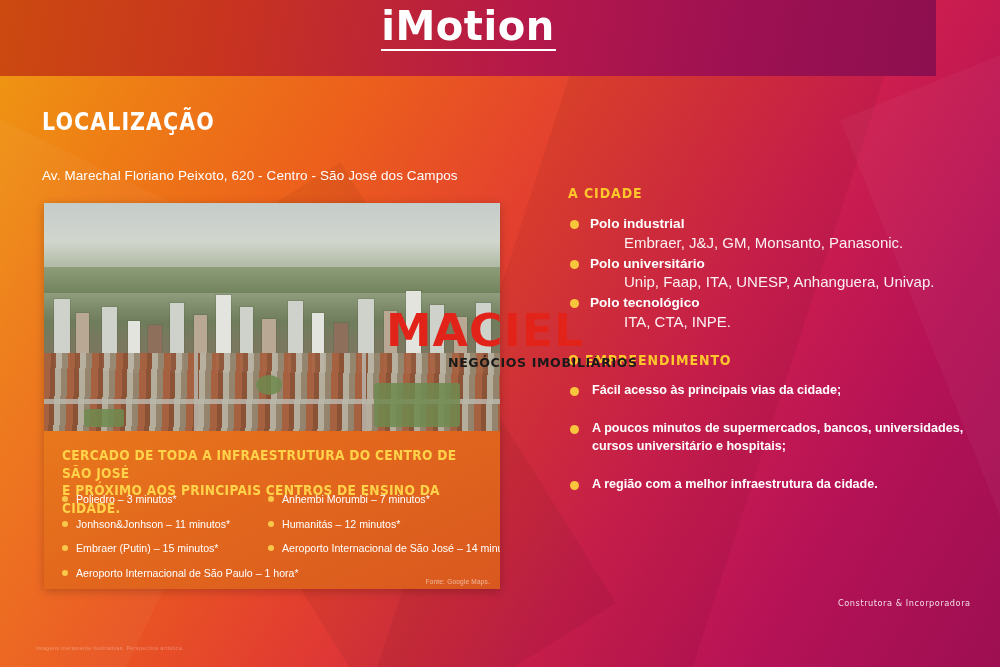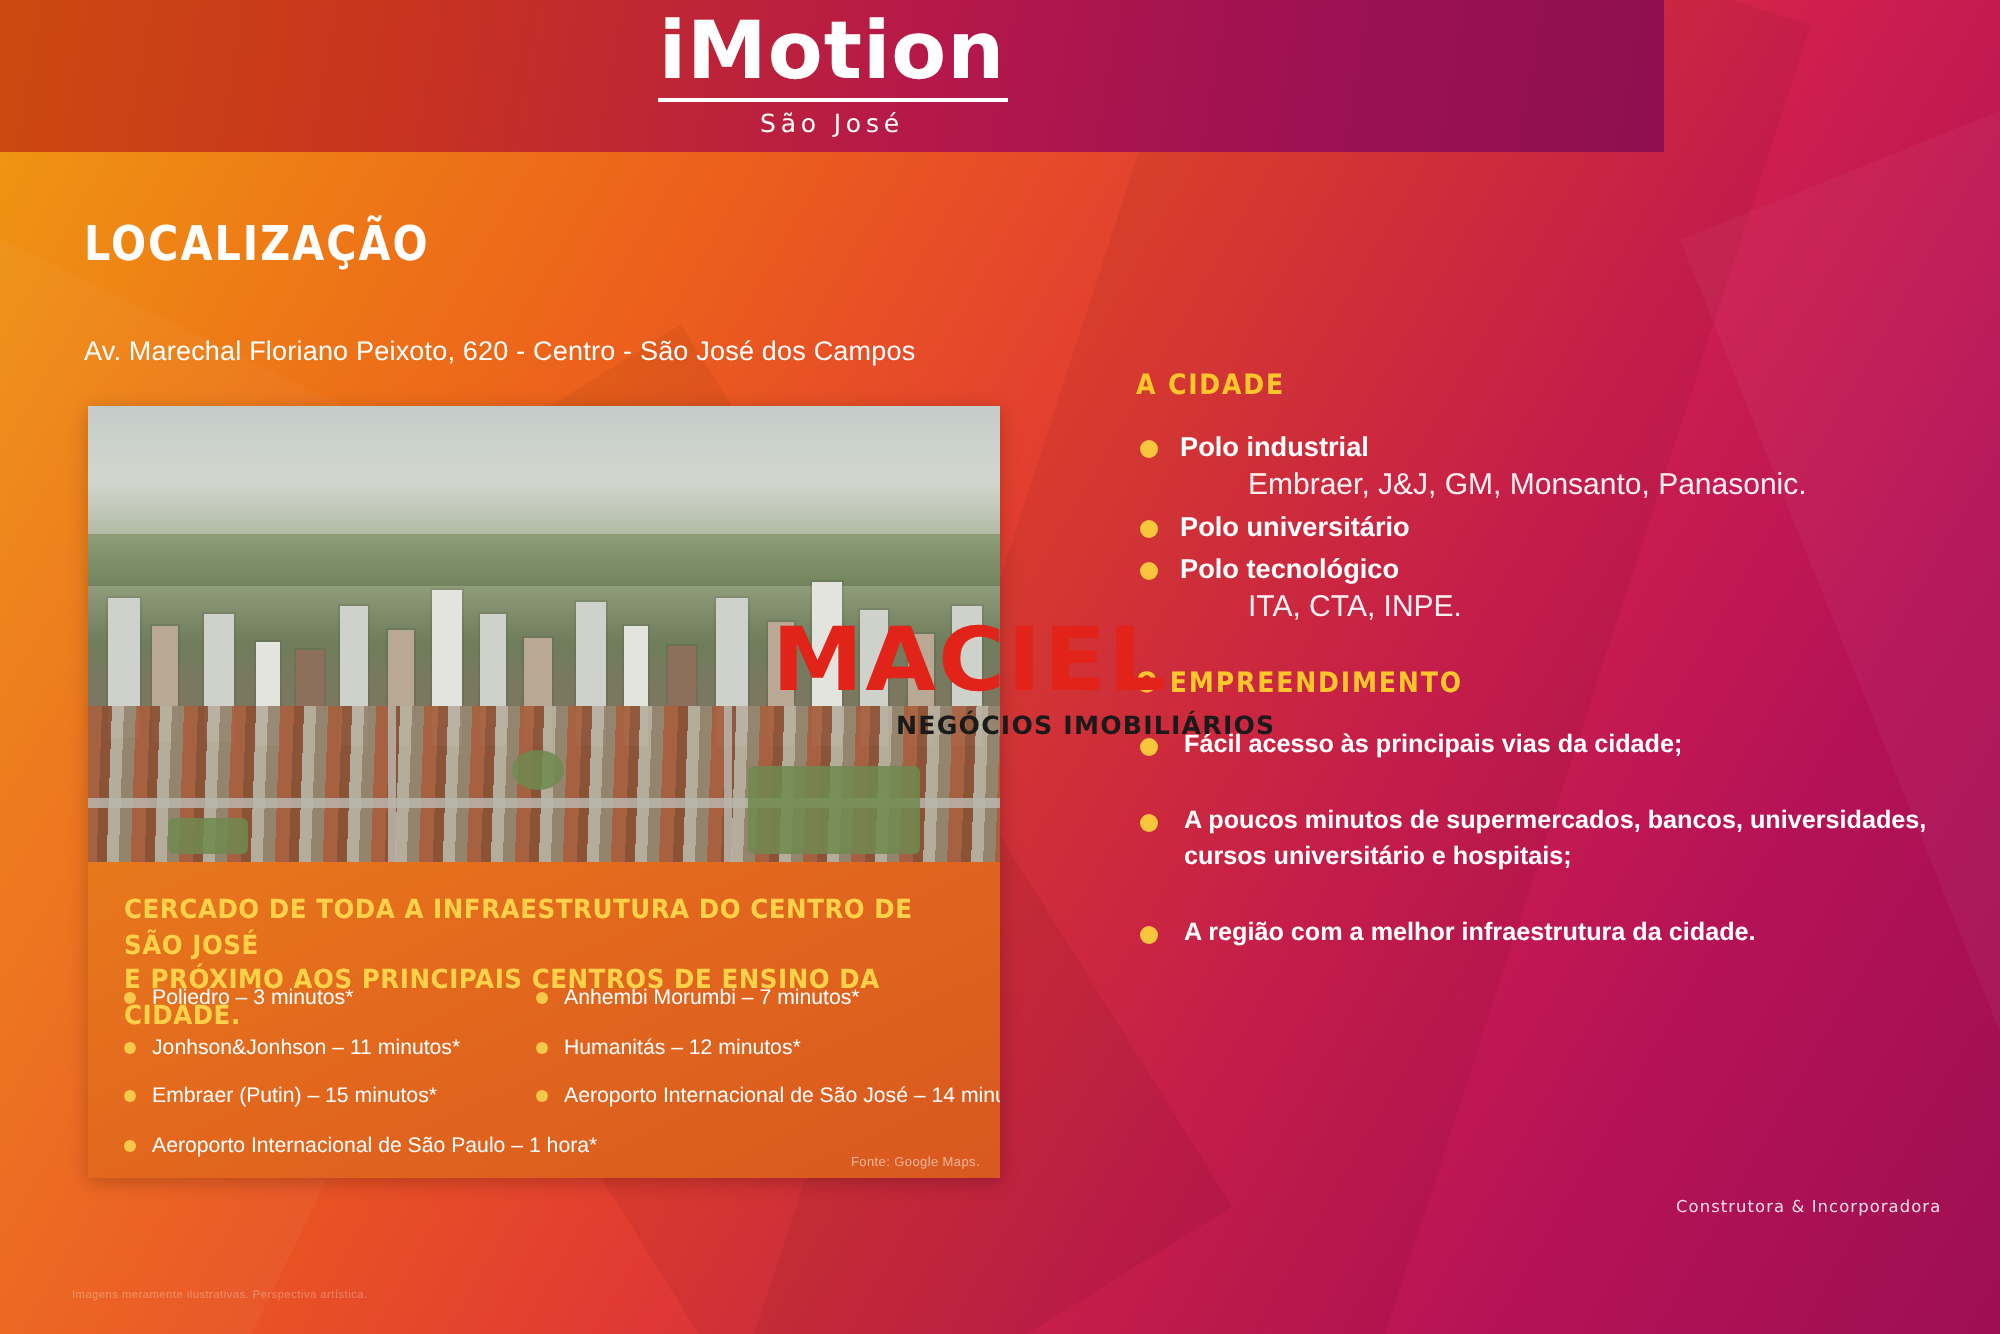--- a/index.html
+++ b/index.html
@@ -24,21 +24,21 @@
   
   .facets{position:absolute;inset:0;pointer-events:none;}
   .facet{position:absolute;background:rgba(255,255,255,.035);transform-origin:0 0;}
   .f1{left:-60px;top:90px;width:420px;height:680px;transform:rotate(26deg);}
   .f2{left:120px;top:300px;width:260px;height:520px;transform:rotate(-32deg);background:rgba(0,0,0,.05);}
   .f3{left:620px;top:-80px;width:300px;height:820px;transform:rotate(18deg);background:rgba(0,0,0,.05);}
   .f4{left:840px;top:120px;width:340px;height:700px;transform:rotate(-22deg);}
 
   
   .header{
-    position:absolute;left:0;top:0;width:832px;height:76px;
+    position:absolute;left:0;top:0;width:936px;height:76px;
     background:linear-gradient(100deg,#cc4a10 0%,#c8341f 24%,#b5184a 56%,#9e1152 78%,#8d0f4f 100%);
     z-index:6;
   }
   .logo-wrap{
     position:absolute;left:0;right:0;top:6px;text-align:center;
   }
   .logo-main{
     position:relative;display:inline-block;
     color:#fff;font-size:40px;font-weight:700;letter-spacing:.5px;
     font-family:"DejaVu Sans",sans-serif;line-height:1;
@@ -178,21 +178,20 @@
     <div class="facet f1"></div>
     <div class="facet f2"></div>
     <div class="facet f3"></div>
     <div class="facet f4"></div>
   </div>
 
   <div class="header">
     <div class="logo-wrap">
       <div class="logo-main">iMotion</div>
       <div class="logo-bar"></div>
-      <div class="logo-sub">São José</div>
     </div>
   </div>
 
   <div class="sec-title">LOCALIZAÇÃO</div>
   <div class="address">Av. Marechal Floriano Peixoto, 620 - Centro - São José dos Campos</div>
 
   <div class="photo-card">
     <div class="photo">
       <div class="sky-haze"></div>
       <div class="treeline"></div>
@@ -250,20 +249,21 @@
 
   <div class="rcol">
     <div class="rhead">A CIDADE</div>
 
     <div class="ritem">
       <div class="t">Polo industrial</div>
       <div class="s">Embraer, J&amp;J, GM, Monsanto, Panasonic.</div>
     </div>
     <div class="ritem">
       <div class="t">Polo universitário</div>
+      <div class="s">Unip, Faap, ITA, UNESP, Anhanguera, Univap.</div>
     </div>
     <div class="ritem">
       <div class="t">Polo tecnológico</div>
       <div class="s">ITA, CTA, INPE.</div>
     </div>
 
     <div class="rlist2">
       <div class="rhead rhead2">O EMPREENDIMENTO</div>
       <div class="ritem2">
         <div class="t">Fácil acesso às principais vias da cidade;</div>

